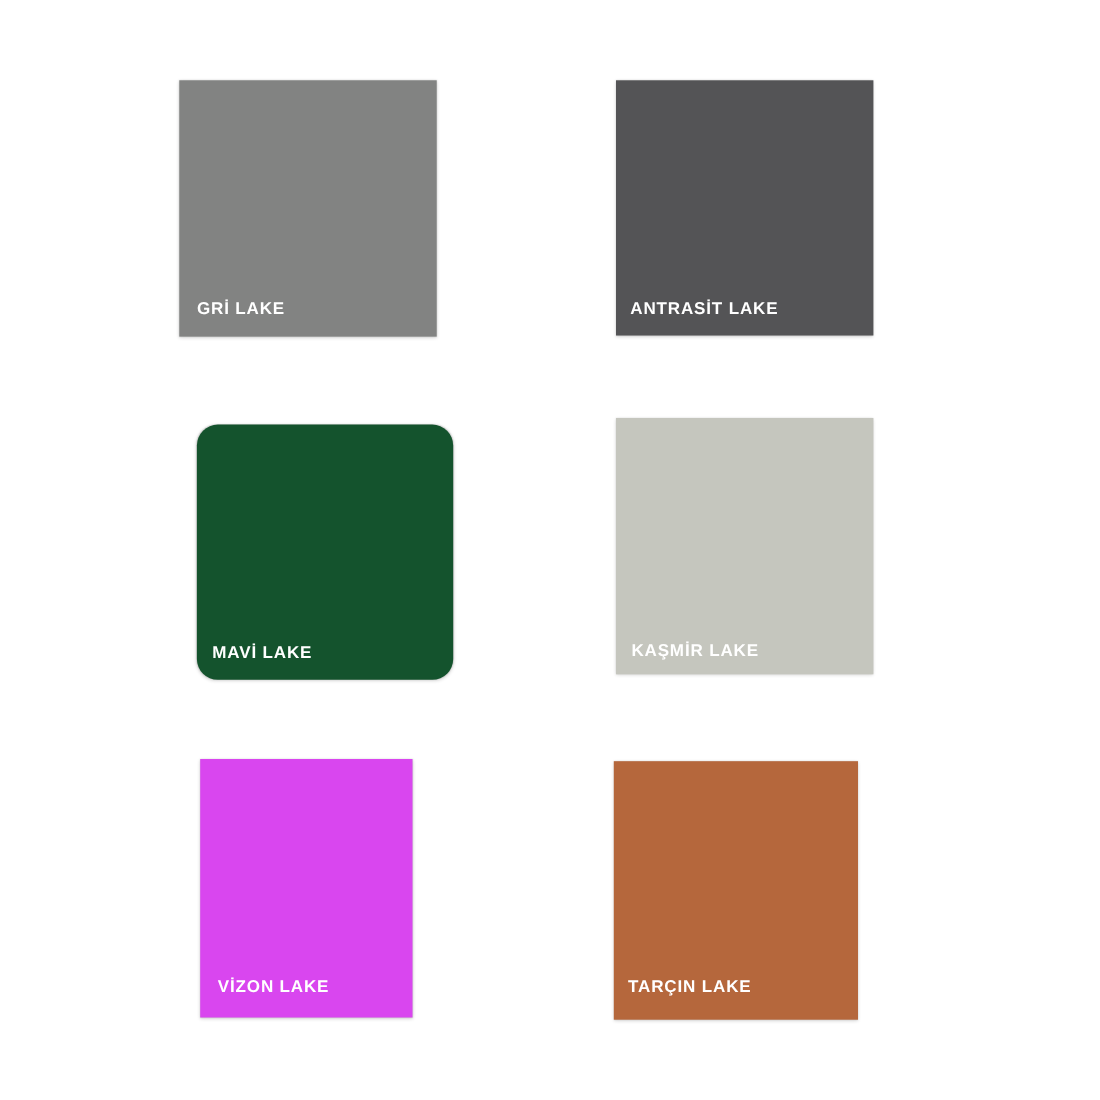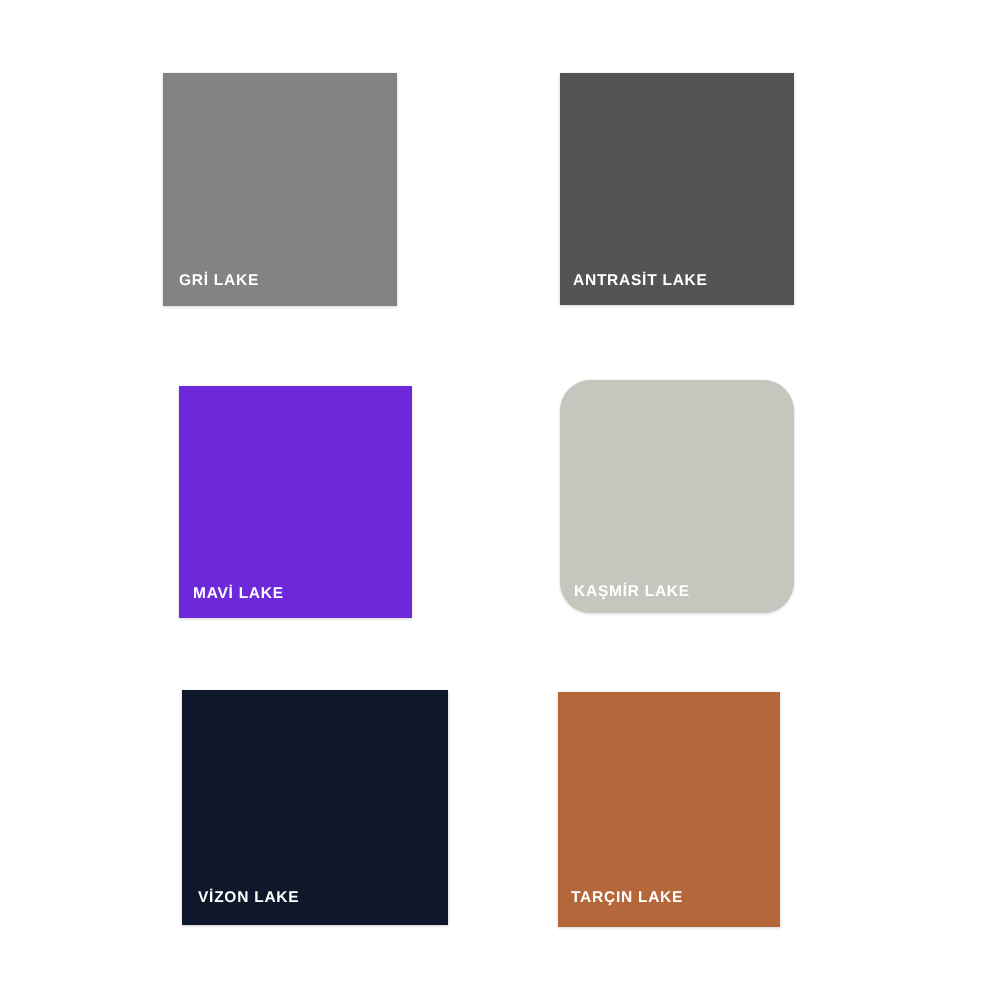--- a/index.html
+++ b/index.html
@@ -48,29 +48,29 @@
 <div id="palette-board">
 
   <div class="swatch" style="left: 163px; top: 73px; width: 234px; height: 233px; background: rgb(130, 131, 130);">
     <span class="swatch-label" style="left: 16px; top: 200px; color: rgb(255, 255, 255);">GRİ LAKE</span>
   </div>
 
   <div class="swatch" style="left: 560px; top: 73px; width: 234px; height: 232px; background: rgb(84, 84, 86);">
     <span class="swatch-label" style="left: 13px; top: 200px; color: rgb(255, 255, 255);">ANTRASİT LAKE</span>
   </div>
 
-  <div class="swatch" style="left: 179px; top: 386px; width: 233px; height: 232px; background: #6d28d9;">
+  <div class="swatch" style="left: 179px; top: 386px; width: 233px; height: 232px; background: #14532d; border-radius: 19px;">
     <span class="swatch-label" style="left: 14px; top: 200px; color: rgb(255, 255, 255);">MAVİ LAKE</span>
   </div>
 
-  <div class="swatch" style="left: 560px; top: 380px; width: 234px; height: 233px; background: rgb(197, 198, 190); border-radius: 31px;">
+  <div class="swatch" style="left: 560px; top: 380px; width: 234px; height: 233px; background: rgb(197, 198, 190);">
     <span class="swatch-label" style="left: 14px; top: 204px; color: rgb(255, 255, 255);">KAŞMİR LAKE</span>
   </div>
 
-  <div class="swatch" style="left: 182px; top: 690px; width: 266px; height: 235px; background: #0f172a;">
+  <div class="swatch" style="left: 182px; top: 690px; width: 193px; height: 235px; background: #d946ef;">
     <span class="swatch-label" style="left: 16px; top: 200px; color: rgb(255, 255, 255);">VİZON LAKE</span>
   </div>
 
   <div class="swatch" style="left: 558px; top: 692px; width: 222px; height: 235px; background: rgb(181, 103, 60);">
     <span class="swatch-label" style="left: 13px; top: 198px; color: rgb(255, 255, 255);">TARÇIN LAKE</span>
   </div>
 
 </div>
 
 </body></html>

